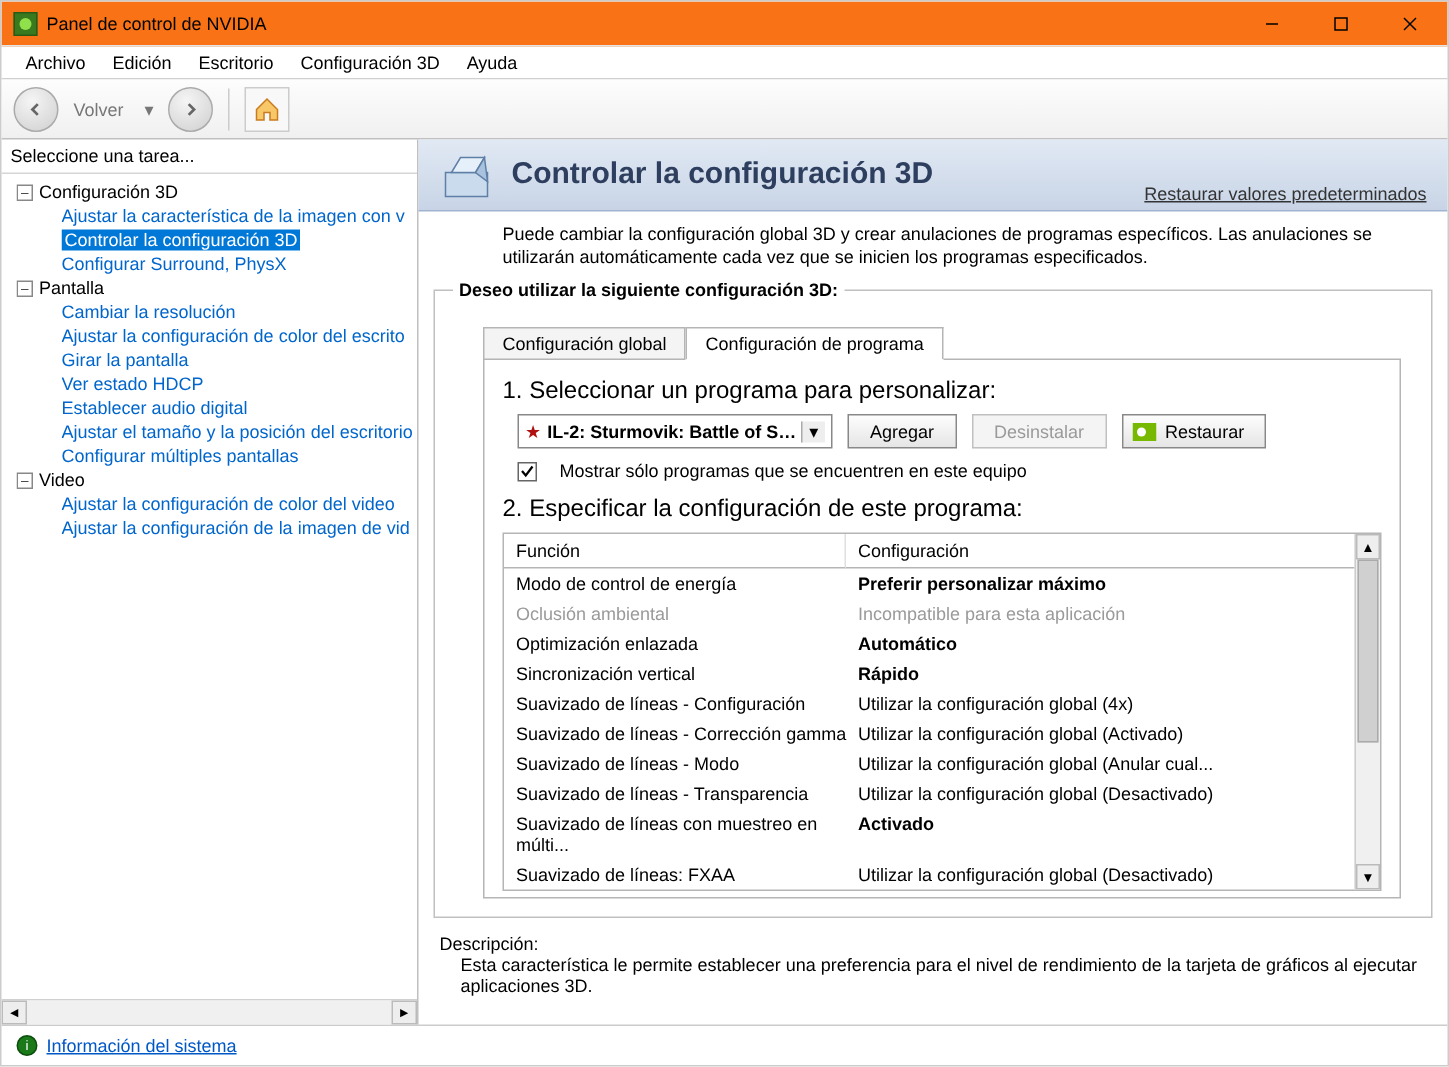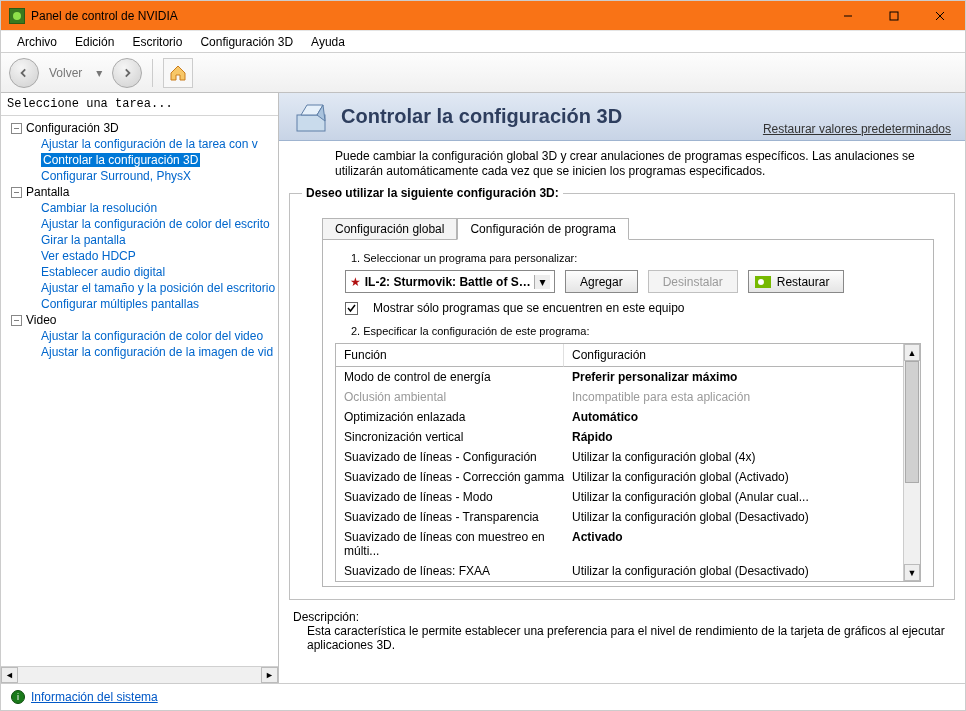--- a/index.html
+++ b/index.html
@@ -13,21 +13,21 @@
 .winbtn svg { width: 10px; height: 10px; }
 .menubar { height: 22px; display:flex; align-items:center; padding: 0 10px; gap: 6px; border-bottom: 1px solid #d0d0d0; }
 .menubar span { padding: 0 6px; }
 .toolbar { height: 40px; display:flex; align-items:center; padding: 0 8px; gap: 6px; border-bottom: 1px solid #c0c0c0; background: linear-gradient(#fdfdfd,#f0f0f0); }
 .navbtn { width: 30px; height: 30px; border-radius: 50%; background: radial-gradient(circle at 40% 30%,#f5f5f5,#cfcfcf); border:1px solid #aaa; display:flex; align-items:center; justify-content:center; color:#555; }
 .navlabel { color:#777; margin: 0 4px; }
 .homebtn { width: 30px; height: 30px; display:flex; align-items:center; justify-content:center; border:1px solid #ccc; background:#f8f8f8; }
 .sep { width:1px; height:28px; background:#ccc; margin: 0 4px;}
 .main { flex:1; display:flex; min-height:0; }
 .sidebar { width: 278px; border-right:1px solid #c0c0c0; display:flex; flex-direction:column; position:relative;}
-.side-title { padding: 4px 6px; font-size:12px; border-bottom: 1px solid #d5d5d5; font-family: Liberation Mono, monospace;}
+.side-title { padding: 4px 6px; font-size:12px; border-bottom: 1px solid #d5d5d5;}
 .tree { flex:1; overflow:hidden; padding: 4px 0 4px 6px;}
 .tree-row { display:flex; align-items:center; padding: 1px 0; white-space:nowrap; overflow:hidden; }
 .tree-row.cat { margin-left: 4px; }
 .tree-row.item { margin-left: 34px; }
 .tree-row .link { color:#0066cc; cursor:default; overflow:hidden; text-overflow:ellipsis; }
 .tree-row.selected .link { background:#0078d7; color:#fff; padding: 0 2px; }
 .toggler { width:11px; height:11px; border:1px solid #888; display:flex; align-items:center; justify-content:center; margin-right: 4px; font-size:9px; line-height:9px; color:#333;}
 .side-scroll { height: 17px; border-top:1px solid #d0d0d0; display:flex; }
 .side-scroll .arrow { width:17px; height:16px; border:1px solid #bbb; background:#eee; display:flex; align-items:center; justify-content:center; font-size:9px;}
 .side-scroll .track { flex:1; background:#f0f0f0;}
@@ -38,21 +38,21 @@
 .restore-link { position:absolute; right:14px; bottom:4px; font-size:11px; color:#333;}
 .restore-link span { text-decoration: underline; color:#333;}
 .intro { padding: 8px 20px 8px 56px; font-size:12px; line-height:1.25; }
 .panel { margin: 6px 10px 0 10px; border:1px solid #c0c0c0; padding: 10px 10px 12px 10px; position:relative; }
 .panel-legend { position:absolute; top:-8px; left:12px; background:#fff; font-weight:bold; padding: 0 4px; font-size:12px;}
 .tabs { display:flex; margin: 14px 0 0 22px; }
 .tab { padding: 3px 12px; border:1px solid #b5b5b5; background:#f4f4f4; font-size:12px; position:relative; }
 .tab.inactive { border-bottom:1px solid #b5b5b5; }
 .tab.active { background:#fff; border-bottom:1px solid #fff; z-index:2;}
 .tab-body { border:1px solid #b5b5b5; margin: -1px 10px 0 22px; padding: 10px 12px 4px 12px; }
-.step { font-size:11px; margin: 2px 0 6px 16px;}
+.step { font-size:16px; margin: 2px 0 6px 0;}
 .controls-row { display:flex; align-items:center; gap:10px; margin: 4px 0 8px 10px;}
 .select { height:23px; width:210px; border:1px solid #888; background:#fff; display:flex; align-items:center; padding: 0 4px; }
 .select .star { color:#b01010; margin-right:4px; font-size:12px;}
 .select .txt { flex:1; overflow:hidden; text-overflow:ellipsis; white-space:nowrap; font-weight:bold;}
 .select .dd { width:16px; text-align:center; border-left:1px solid #aaa; background:#eee;}
 .btn { height:23px; padding: 0 14px; border:1px solid #888; background: linear-gradient(#fdfdfd,#e5e5e5); font-size:12px;}
 .btn.disabled { color:#9a9a9a; border-color:#c0c0c0; background:#f4f4f4;}
 .btn.nv { display:flex; align-items:center; gap:6px; padding-left:6px;justify-content:flex-end;}
 .btn.nv .nvicon { width:16px; height:12px;}
 .chk-row { display:flex; align-items:center; gap:15px; margin: 4px 0 10px 10px; }
@@ -140,21 +140,21 @@
 <div class="main">
 
   <div class="sidebar">
     <div class="side-title">Seleccione una tarea...</div>
     <div class="tree">
       <div class="tree-row cat">
           <span class="toggler">–</span>
           <span>Configuración 3D</span>
         </div>
       <div class="tree-row item">
-          <span class="link">Ajustar la configuración de la tarea con v</span>
+          <span class="link">Ajustar la característica de la imagen con v</span>
         </div>
       <div class="tree-row item selected">
           <span class="link">Controlar la configuración 3D</span>
         </div>
       <div class="tree-row item">
           <span class="link">Configurar Surround, PhysX</span>
         </div>
 
       <div class="tree-row cat">
           <span class="toggler">–</span>

